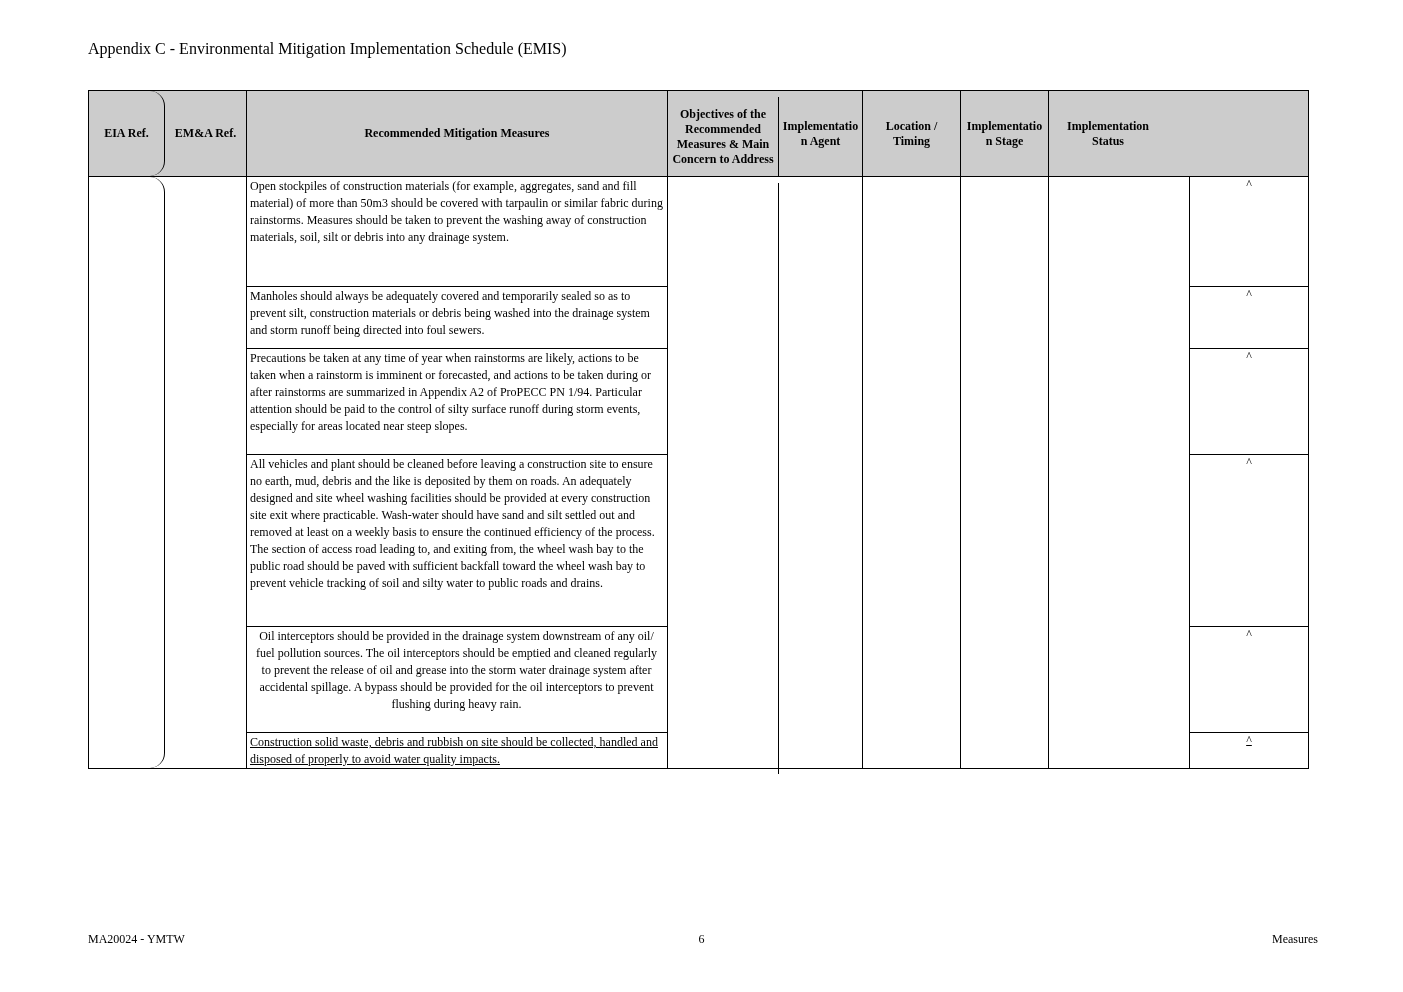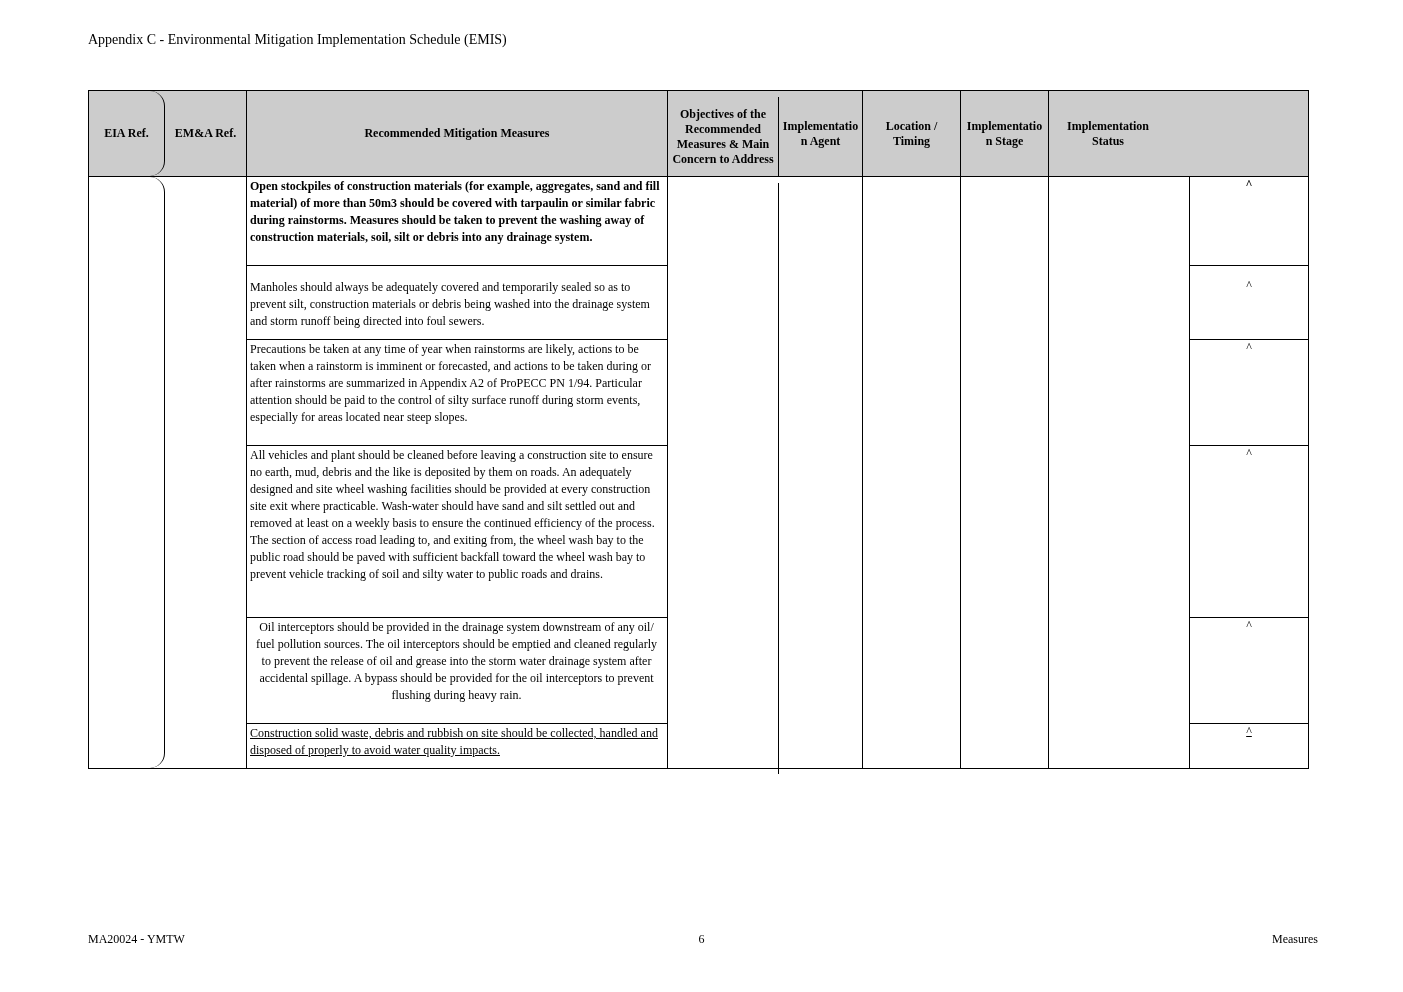--- a/index.html
+++ b/index.html
@@ -2,22 +2,22 @@
 <html style="--header_bg: #cccccc; --border: #000000; --text: #000000;"><head>
 <meta charset="utf-8">
 <style>
   * { margin:0; padding:0; box-sizing:border-box; }
   html,body { background:#ffffff; }
   body {
     width:1403px; height:992px; position:relative;
     font-family:"Liberation Serif", serif; color:#000;
   }
   .appendix-note {
-    position:absolute; left:88px; top:32px;
-    font-size:14px; white-space:nowrap;
+    position:absolute; left:88px; top:40px;
+    font-size:16px; white-space:nowrap;
   }
   .emis-table {
     position:absolute; left:88px; top:90px;
     width:1221px; border:1px solid #000;
   }
   .thead {
     display:flex; height:86px;
     background:var(--header_bg,#cccccc);
     border-bottom:1px solid #000;
   }
@@ -39,21 +39,21 @@
   .w-loc{ flex:0 0 98px; }
   .w-stage{ flex:0 0 88px; }
   .w-req{ flex:0 0 141px; }
   .w-status{ flex:0 0 118px; }
   .cell {
     border-bottom:1px solid #000;
     font-size:12px; line-height:17px;
     padding:1px 4px 1px 3px; overflow:hidden;
   }
   .col .cell:last-child { border-bottom:none;text-decoration:underline; }
-  .r1{ height:89px;font-weight:bold; } .r2{ height:62px;margin-top:12px; } .r3{ height:106px; }
+  .r1{ height:110px; } .r2{ height:62px; } .r3{ height:106px; }
   .r4{ height:172px; } .r5{ height:106px;text-align:center; } .r6{ height:56px; }
   .status-cell { text-align:center; padding:0 2px; font-size:12px; line-height:14px; }
   .footer {
     position:absolute; left:0; top:932px; width:1403px;
     font-size:12px;
   }
   .footer .f-left { position:absolute; left:88px; top:0; }
   .footer .f-center { position:absolute; left:0; top:0; width:1403px; text-align:center; }
   .footer .f-right { position:absolute; right:85px; top:0; }
 </style>

